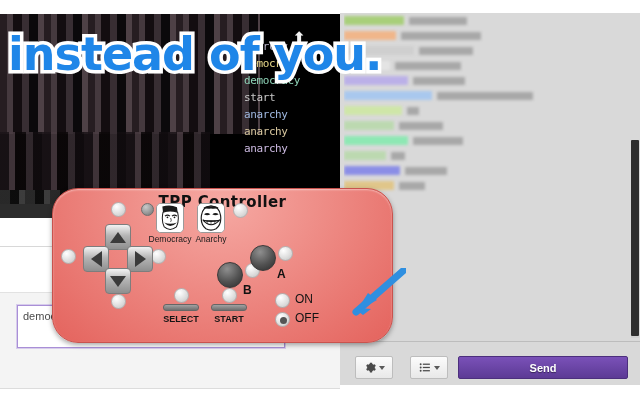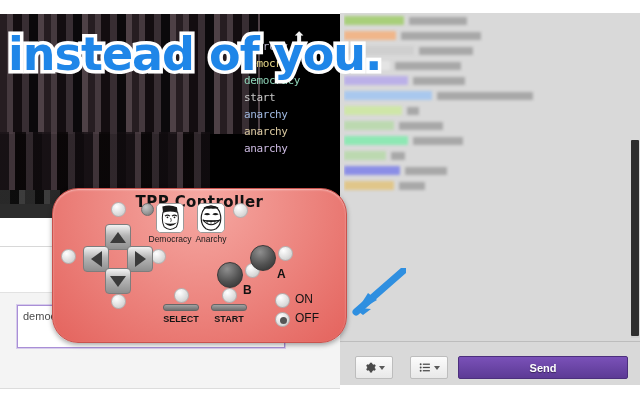--- a/index.html
+++ b/index.html
@@ -197,21 +197,21 @@
     text-shadow: 0 1px 1px rgba(0,0,0,.45);
   }
   .chat-bottom-white {
     position: absolute; left: 0; top: 385px;
     width: 300px; height: 15px; background: #ffffff;
   }
 
   
   .controller {
     position: absolute; left: 52px; top: 188px;
-    width: 295px; height: 155px;
+    width: 341px; height: 155px;
     background: radial-gradient(ellipse at 50% 8%, #f6a9a3 0%, #ef8f89 38%, #e4635d 100%);
     border-radius: 26px;
     border: 1px solid #c9534e;
     box-shadow: 0 2px 5px rgba(0,0,0,.35), inset 0 1px 2px rgba(255,255,255,.45);
   }
   .ctrl-title {
     position: absolute; left: 0; top: 4px;
     width: 100%;
     text-align: center;
     font-family: "DejaVu Sans", sans-serif;

